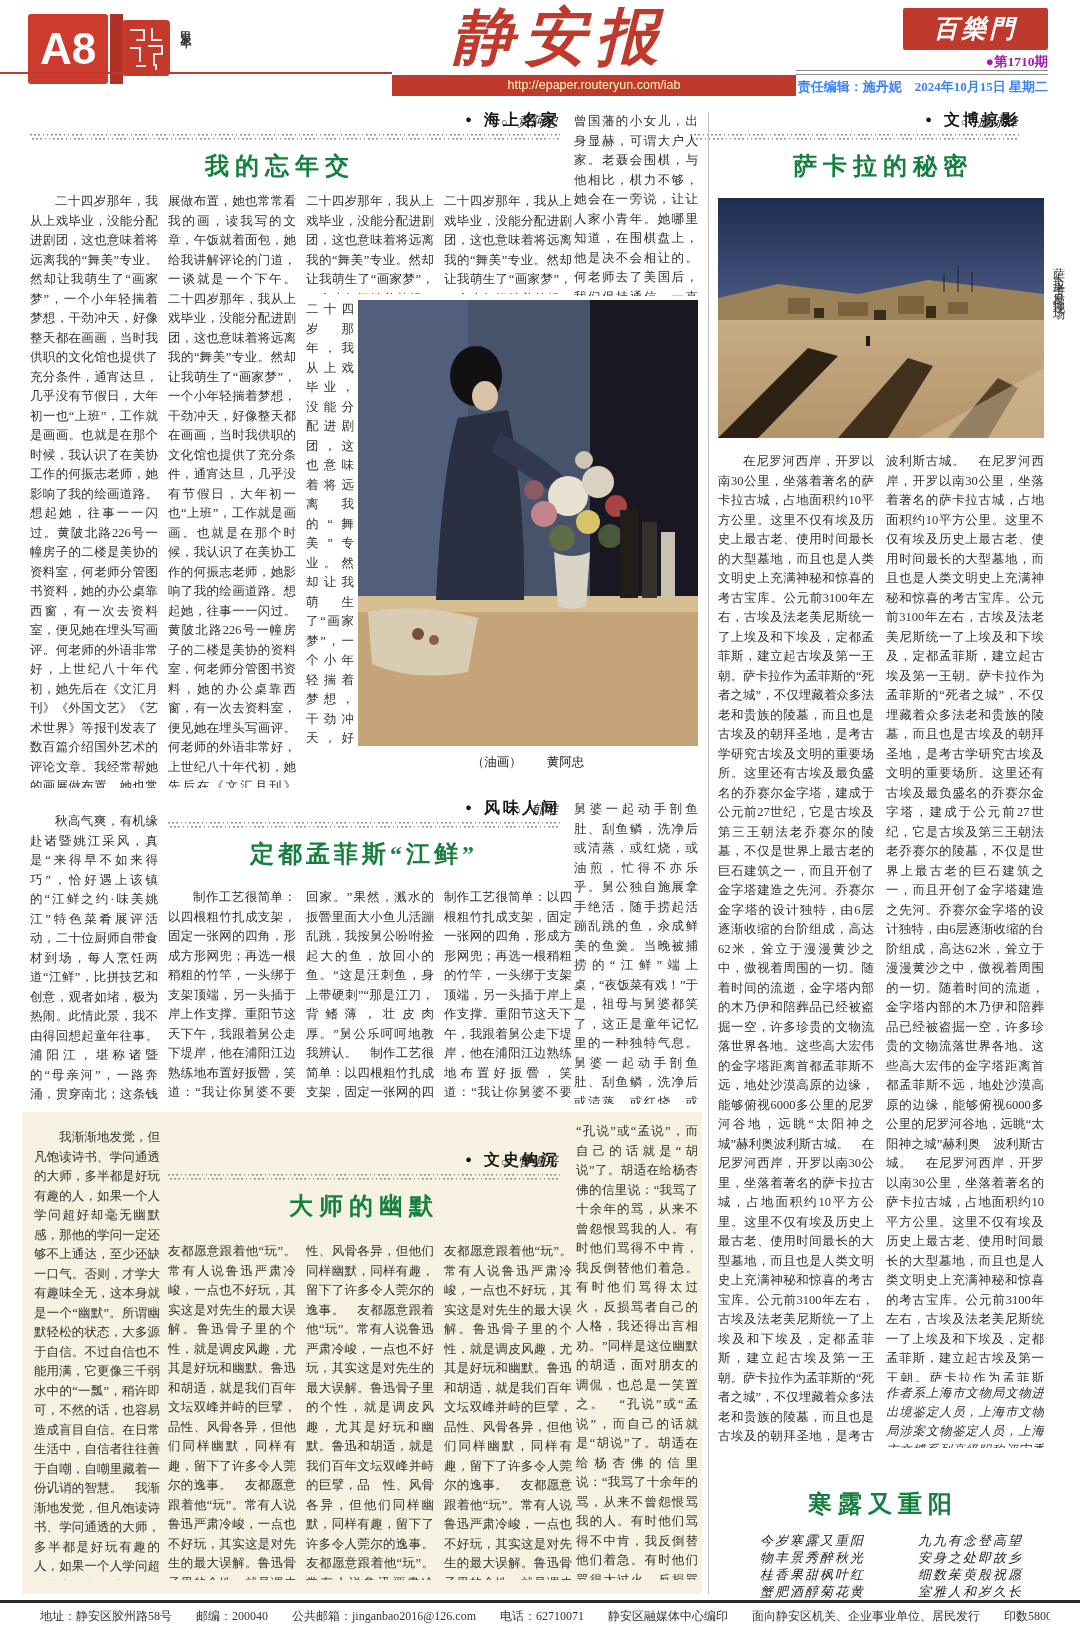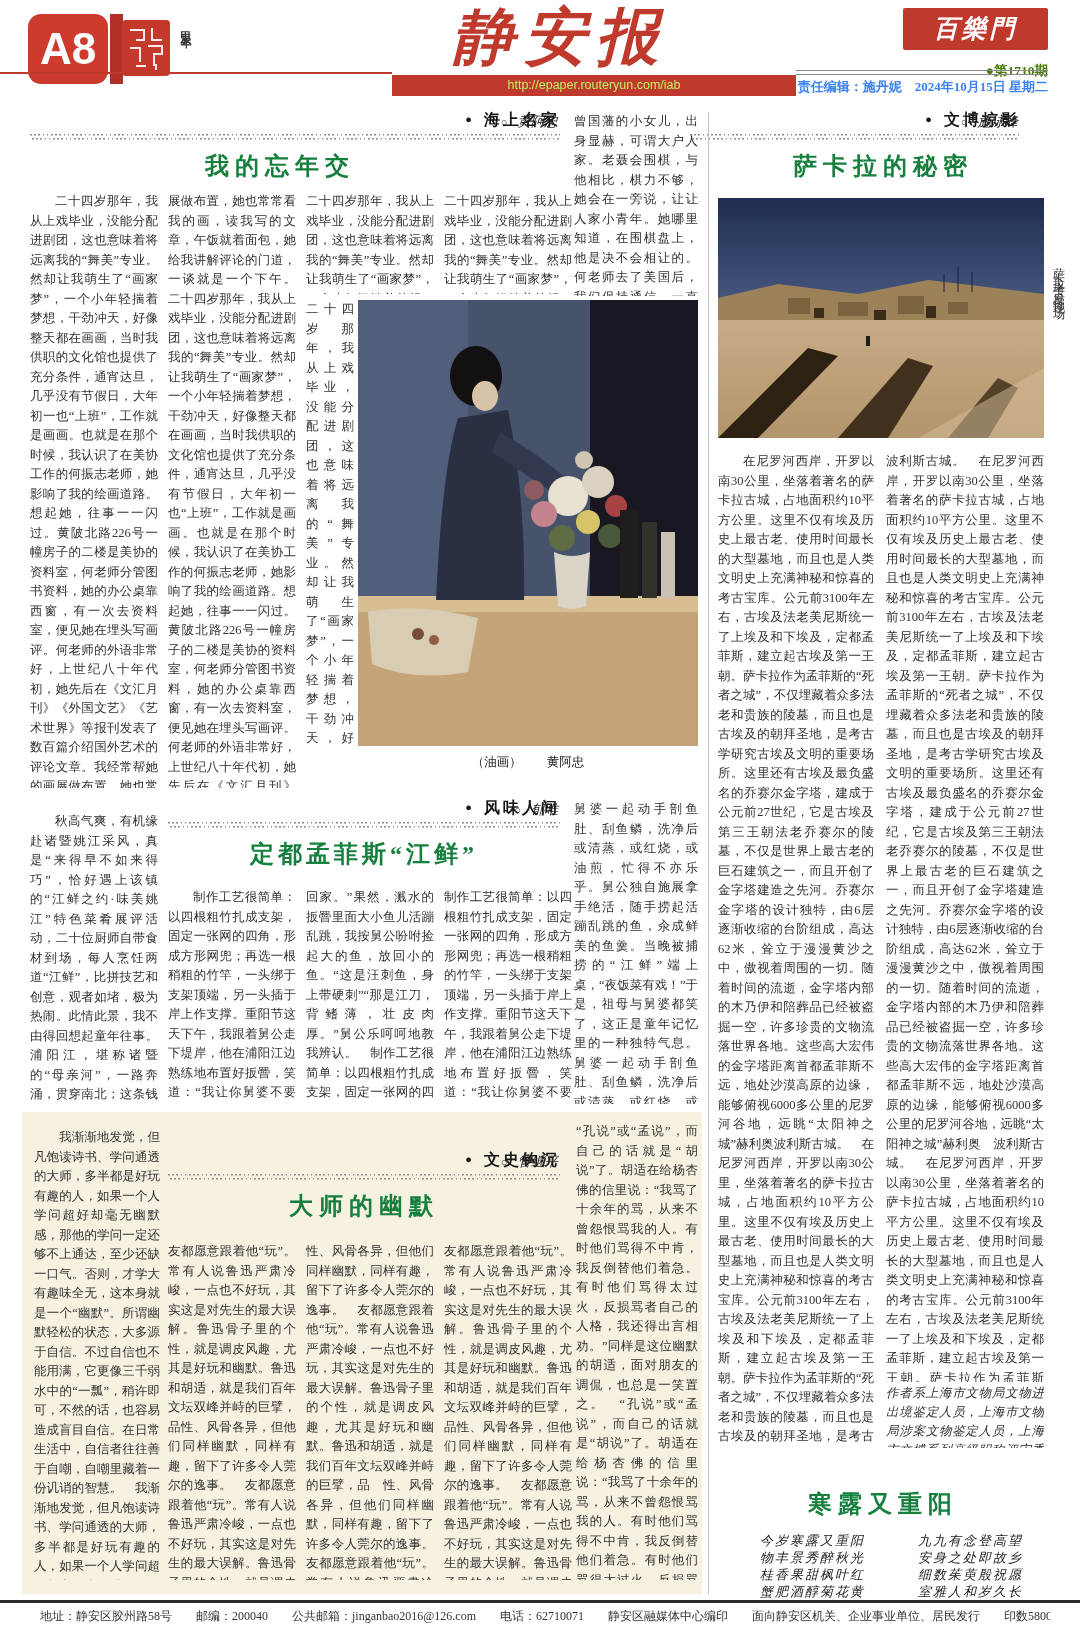--- a/index.html
+++ b/index.html
@@ -1,34 +1,34 @@
 <!DOCTYPE html>
 <html><head>
 <meta charset="utf-8">
 <style>
   html,body{margin:0;padding:0;background:#e9e9e9;}
   .page{position:relative;width:1080px;height:1628px;background:#ffffff;margin:0 auto;
         font-family:"Liberation Serif","DejaVu Serif",serif;color:#2b2b2b;overflow:hidden;}
   .abs{position:absolute;}
   
-  .pagebox{position:absolute;left:28px;top:14px;width:80px;height:70px;background:#cd3a2e;border-radius:13px;
+  .pagebox{position:absolute;left:28px;top:14px;width:80px;height:70px;background:#cd3a2e;border-radius:3px;
            color:#fff;font-family:"Liberation Sans","DejaVu Sans",sans-serif;font-weight:bold;font-size:44px;
            text-align:center;line-height:70px;}
   .pagebox-strip{position:absolute;left:110px;top:14px;width:13px;height:70px;background:#b23127;}
   .era{position:absolute;left:178px;top:22px;writing-mode:vertical-rl;font-size:11px;font-weight:bold;
        color:#333;letter-spacing:3px;}
   .masthead{position:absolute;left:400px;top:-2px;width:320px;height:78px;line-height:78px;text-align:center;
             font-size:62px;font-weight:900;color:#bf392c;letter-spacing:10px;font-style:italic;}
-  .urlbar{position:absolute;left:392px;top:75px;width:404px;height:21px;background:#bf392c;color:#bef264;
+  .urlbar{position:absolute;left:392px;top:75px;width:404px;height:21px;background:#bf392c;color:#fef9c3;
           font-family:"Liberation Sans","DejaVu Sans",sans-serif;font-size:12.5px;line-height:21px;text-align:center;}
   .redline{position:absolute;left:0;top:72px;width:392px;height:2px;background:#bf392c;}
   .grayline2{position:absolute;left:796px;top:70px;width:252px;height:3px;border-top:1px solid #8a8a8a;border-bottom:1px solid #8a8a8a;box-sizing:content-box;}
   .logobox{position:absolute;left:903px;top:8px;width:145px;height:42px;background:#bf392c;border-radius:2px;
            color:#fff;text-align:center;line-height:42px;font-size:25px;font-weight:bold;font-style:italic;letter-spacing:3px;}
-  .issue{position:absolute;left:880px;top:62px;width:168px;text-align:right;font-size:13.5px;font-weight:bold;color:#4d7c0f;}
+  .issue{position:absolute;left:880px;top:53px;width:168px;text-align:right;font-size:13.5px;font-weight:bold;color:#a21caf;}
   .editorline{position:absolute;left:690px;top:78px;width:358px;text-align:right;font-size:13px;font-weight:bold;color:#3b82f6;}
   
   .sec-row{position:absolute;height:24px;text-align:right;}
   .sec-label{font-family:"Liberation Sans","DejaVu Sans",sans-serif;font-weight:bold;font-size:16px;color:#161616;letter-spacing:3px;}
   .bullet{font-size:11px;margin-right:12px;vertical-align:2px;color:#161616;}
   .byline{position:absolute;right:2px;top:3px;font-size:13.5px;font-style:italic;color:#222;}
   .byline .circ{font-style:normal;font-size:11px;margin-right:10px;}
   .dotrule{position:absolute;left:0;right:0;top:24px;height:6px;
      background:repeating-linear-gradient(90deg,#8d8d8d 0 1.6px,transparent 1.6px 4.2px),
                 repeating-linear-gradient(90deg,#8d8d8d 0 1.6px,transparent 1.6px 4.2px);

